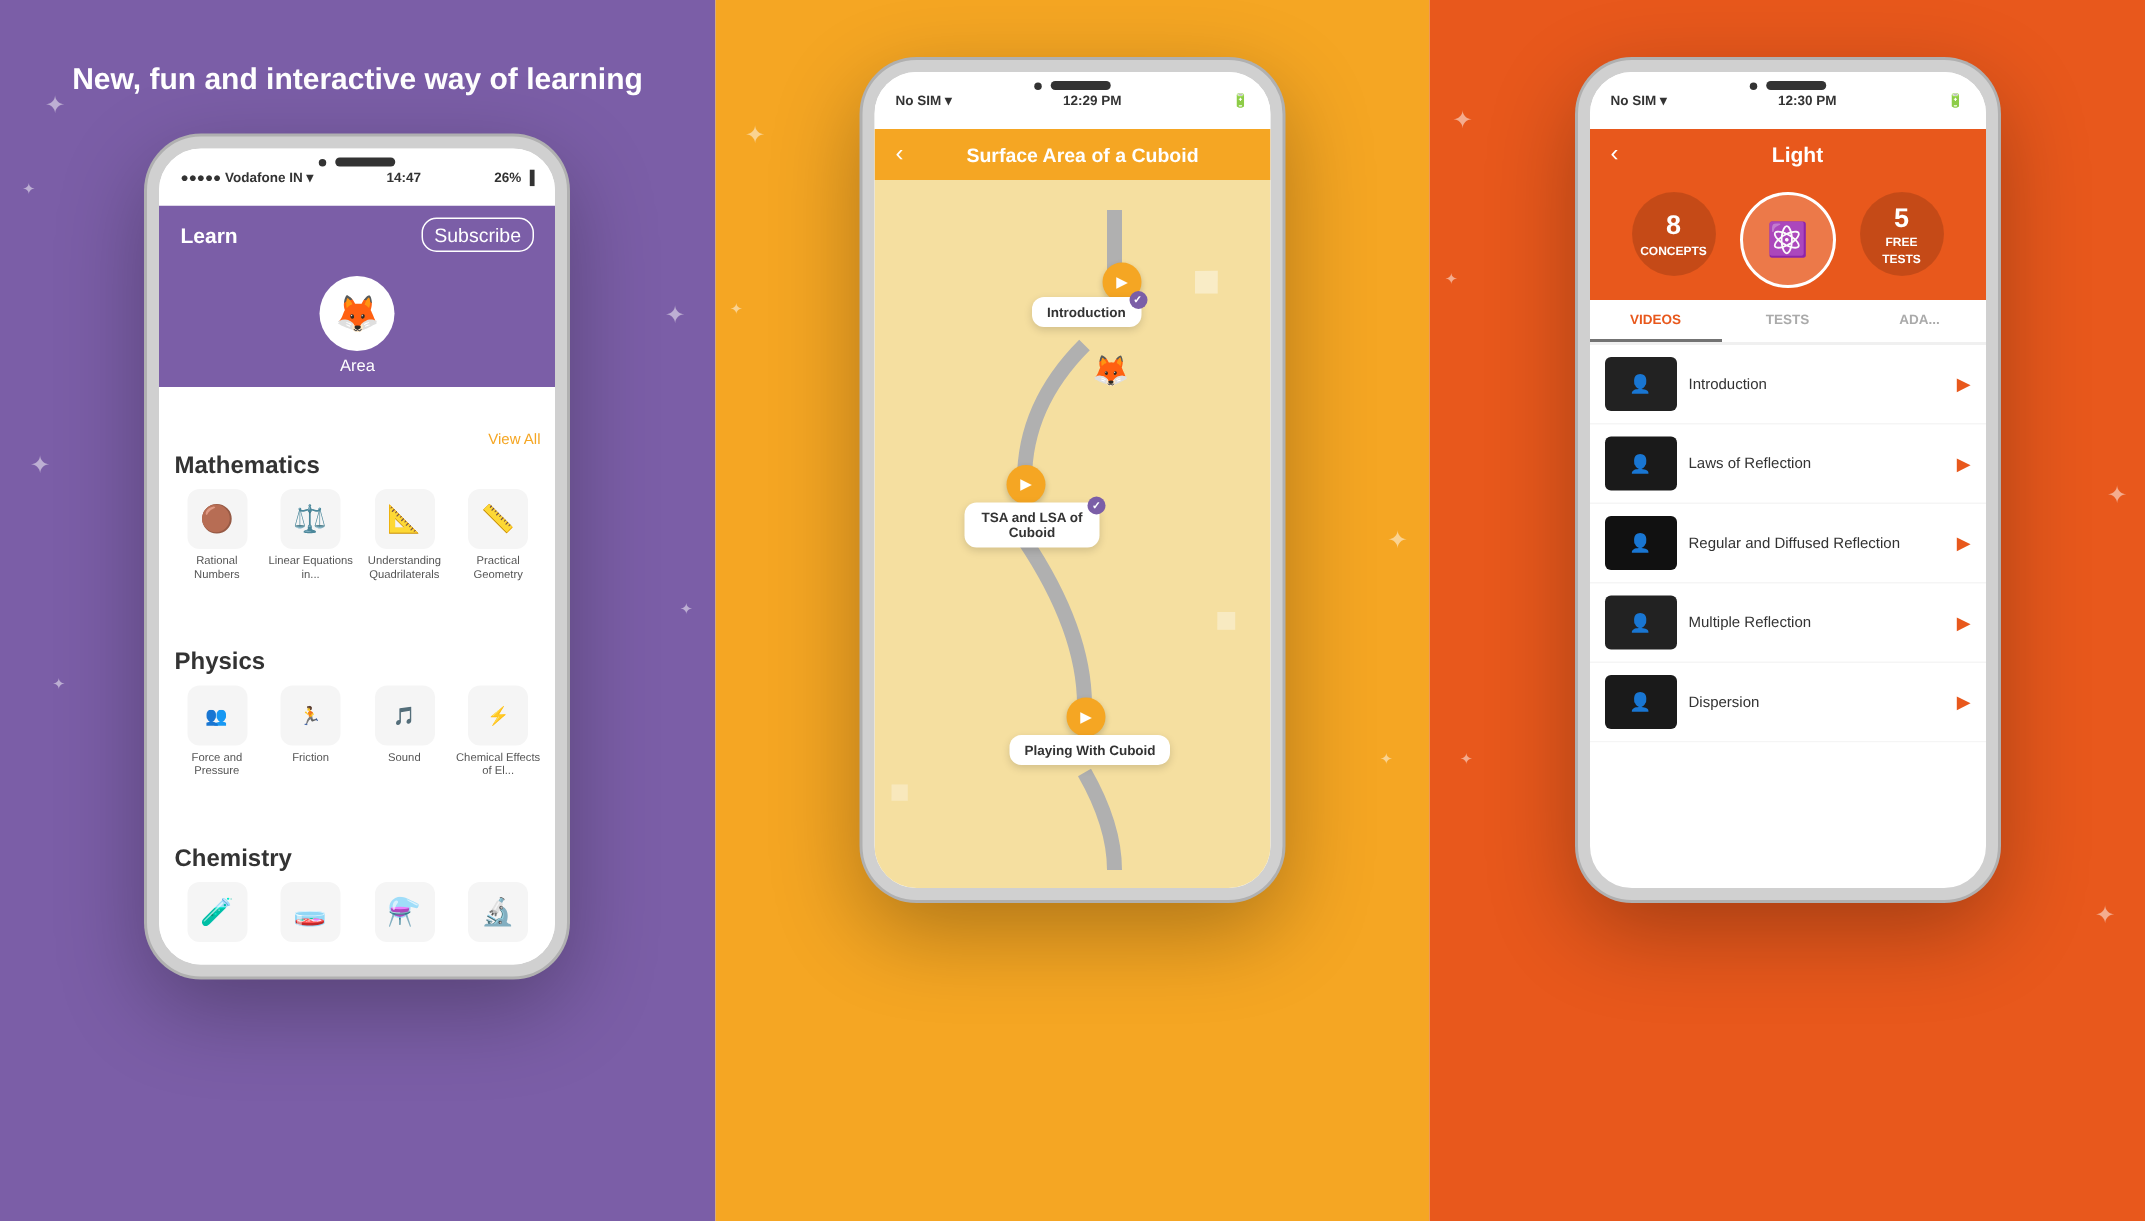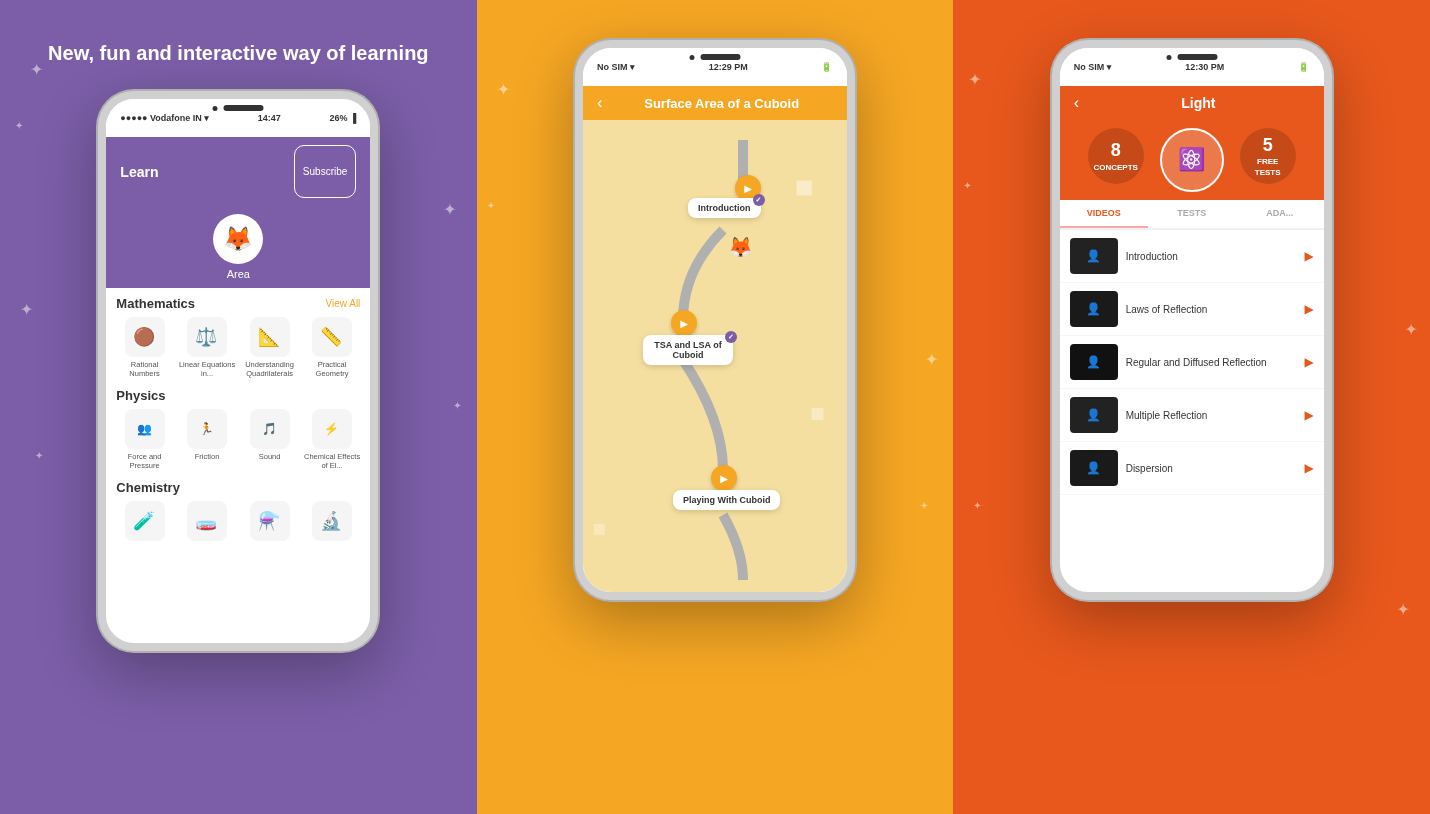--- a/index.html
+++ b/index.html
@@ -67,39 +67,39 @@
 
     
     .phone1-header {
       background: #7B5EA7;
       padding: 8px 14px;
       display: flex;
       align-items: center;
       justify-content: space-between;
     }
     .phone1-header-title { color: white; font-size: 14px; font-weight: 700; }
-    .subscribe-btn { background: transparent; border: 1.5px solid white; color: white; font-size: 10px; padding: 20px 8px; border-radius: 10px; }
+    .subscribe-btn { background: transparent; border: 1.5px solid white; color: white; font-size: 13px; padding: 3px 8px; border-radius: 10px; }
 
     .phone1-profile {
       background: #7B5EA7;
       display: flex;
       flex-direction: column;
       align-items: center;
       padding: 8px;
     }
     .avatar-circle {
       width: 50px; height: 50px; border-radius: 50%; background: white;
       display: flex; align-items: center; justify-content: center;
       font-size: 24px; overflow: hidden;
     }
     .avatar-name { color: white; font-size: 11px; margin-top: 4px; }
 
     .phone1-content { background: white; padding: 8px 10px; overflow: hidden; }
     .section-header { display: flex; justify-content: space-between; align-items: center; margin-bottom: 6px; }
-    .section-title { font-size: 13px; font-weight: 600; color: #333; }
+    .section-title { font-size: 16px; font-weight: 600; color: #333; margin-top: 36px; }
     .view-all { font-size: 10px; color: #F5A623; margin-left: 22px; }
 
     .subject-grid { display: grid; grid-template-columns: repeat(4, 1fr); gap: 6px; margin-bottom: 10px; }
     .subject-item { display: flex; flex-direction: column; align-items: center; }
     .subject-icon { width: 40px; height: 40px; border-radius: 8px; background: #f5f5f5; display: flex; align-items: center; justify-content: center; font-size: 18px; margin-bottom: 3px; }
     .subject-label { font-size: 7.5px; color: #555; text-align: center; line-height: 1.2; }
 
     
     .phone2-header {
       background: #F5A623;
@@ -175,21 +175,21 @@
     }
 
     .tab-bar {
       background: white;
       display: flex;
       border-bottom: 2px solid #f0f0f0;
     }
     .tab-item {
       flex: 1; text-align: center; padding: 8px 0; font-size: 9px; font-weight: 700; color: #aaa;
     }
-    .tab-item.active { color: #E8581C; border-bottom: 2px solid #fca5a5; }
+    .tab-item.active { color: #E8581C; border-bottom: 2px solid #737373; }
 
     .video-list { background: white; overflow: hidden; }
     .video-item {
       display: flex; align-items: center; gap: 8px;
       padding: 8px 10px;
       border-bottom: 1px solid #f5f5f5;
     }
     .video-thumb {
       width: 48px; height: 36px; border-radius: 4px; background: #222;
       flex-shrink: 0; overflow: hidden; display: flex; align-items: center; justify-content: center;

